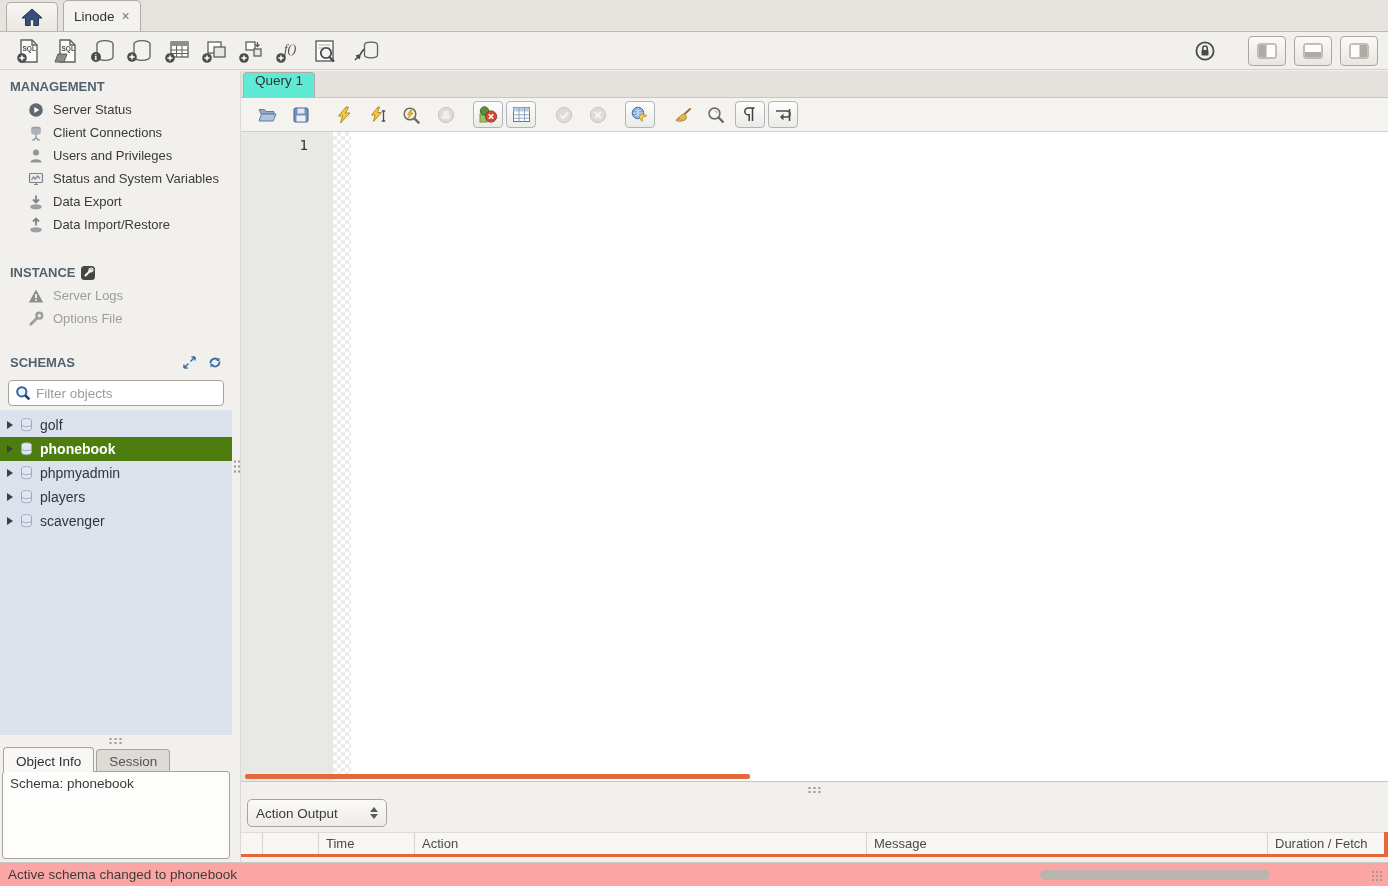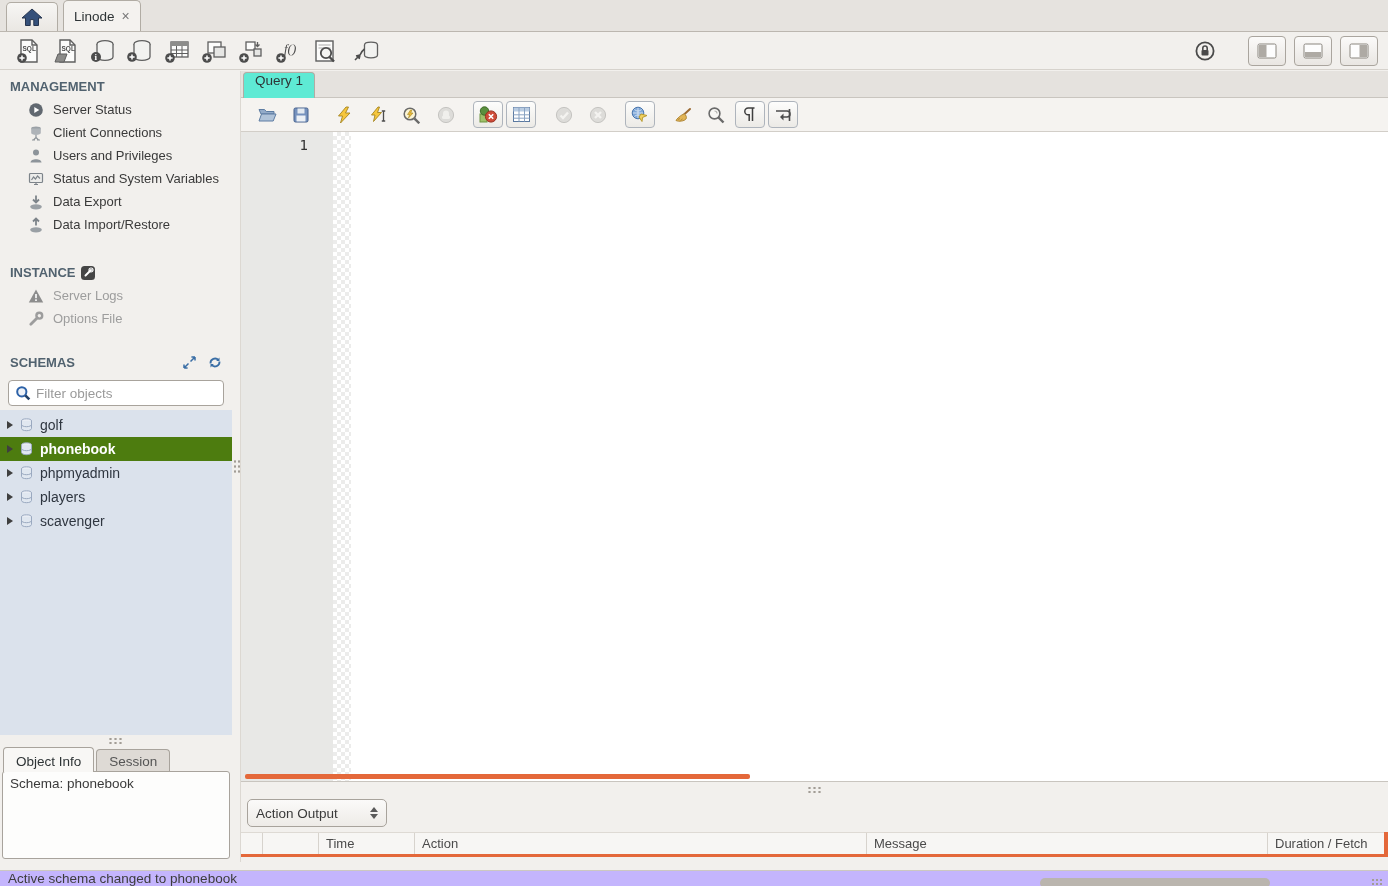--- a/index.html
+++ b/index.html
@@ -149,22 +149,22 @@
   }
   .col { border-right:1px solid #d7d3cd; padding:3px 7px; font-size:13px; color:#4a4a4a; white-space:nowrap; overflow:hidden; }
   .col.c-a { width:22px; } .col.c-b { width:56px; }
   .col.c-time { width:96px; } .col.c-action { width:452px; }
   .col.c-msg { width:401px; } .col.c-dur { flex:1; border-right:none; }
   .orange-line { position:absolute; left:0; right:0; top:58px; height:3px; background:#e4683a; }
   .orange-sliver { position:absolute; right:0; top:36px; width:4px; height:22px; background:#e4683a; }
 
   
   .statusbar {
-    position:absolute; left:0; right:0; bottom:0; height:16px;
-    background:#c4b5fd; border-top:1px solid #ccc8c1;
+    position:absolute; left:0; right:0; bottom:0; height:24px;
+    background:#fca5a5; border-top:1px solid #ccc8c1;
     display:flex; align-items:center; padding-left:8px;
     font-size:13.5px; color:#3c3c3c;
   }
   .status-thumb { position:absolute; left:1040px; top:7px; width:230px; height:10px; border-radius:5px; background:#bab5ae; }
 
   
   .dots-h { width:16px; height:7px; background:radial-gradient(circle,#a29d96 1px,transparent 1.3px); background-size:5px 4px; }
   .dots-v { width:7px; height:16px; background:radial-gradient(circle,#a29d96 1px,transparent 1.3px); background-size:4px 5px; position:absolute; top:50%; left:1px; margin-top:-8px; }
   .corner-grip { position:absolute; right:5px; top:7px; width:12px; height:11px; background:radial-gradient(circle,#a29d96 1px,transparent 1.3px); background-size:4px 4px; }
 

